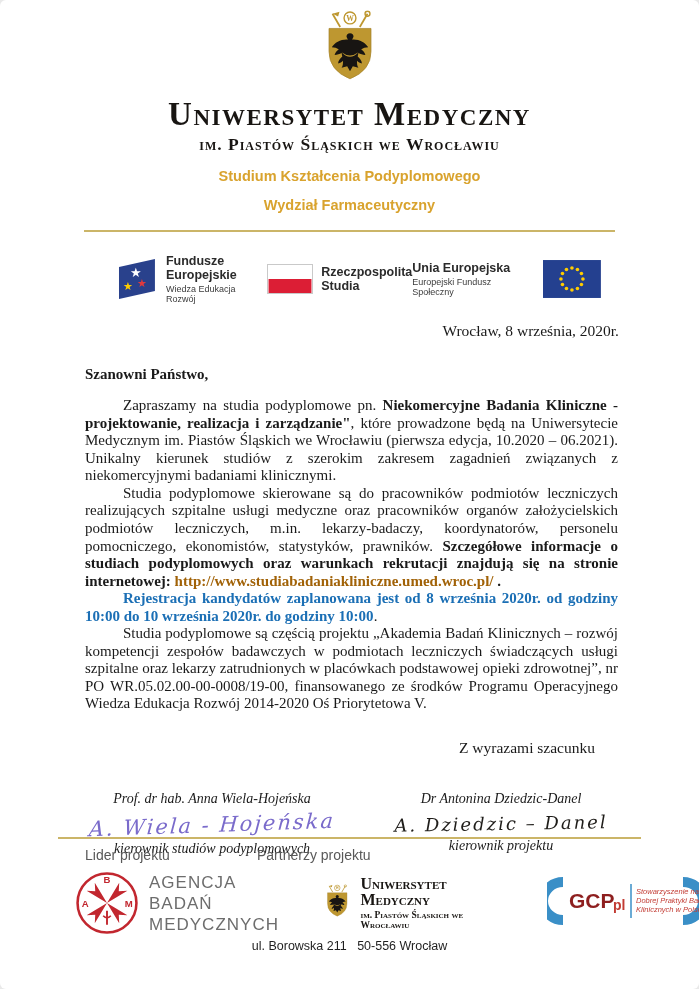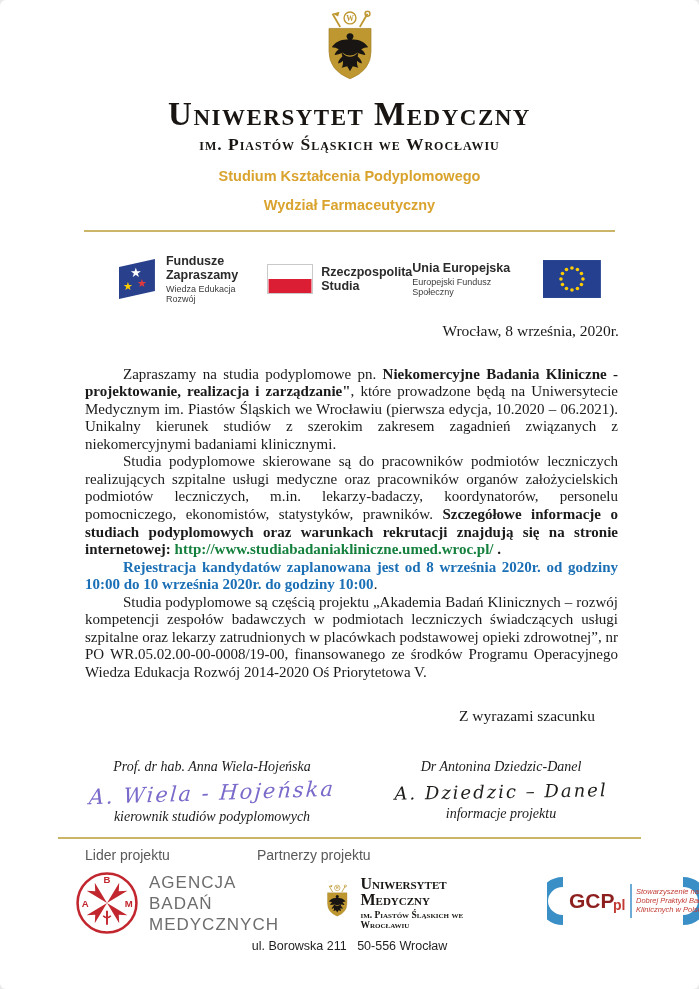--- a/index.html
+++ b/index.html
@@ -39,21 +39,21 @@
   .eu-textcol { text-align:left; }
   .pl-flag { border:1px solid #c9c9c9; }
 
   
   .dateline { text-align:right; font-size:15.5px; margin:18px 80px 0 0; }
   .body-block { margin:26px 81px 0 85px; font-size:15px; line-height:1.17; text-align:justify; }
   .salutation { font-weight:bold; margin-bottom:14px; text-align:left; }
   .para { text-indent:38px; }
   .b { font-weight:bold; }
   .blue { color:#1B6FB5; font-weight:bold; }
-  .url-text { font-weight:bold; color:#15803d; text-decoration:none; }
+  .url-text { font-weight:bold; color:#a16207; text-decoration:none; }
   .closing { font-size:15.5px; text-align:right; margin:26px 104px 0 0; }
 
   .signatures { display:flex; justify-content:space-between; margin:34px 68px 0 62px; }
   .sig-block { text-align:center; font-style:italic; font-size:14px; }
   .sig-left { width:300px; }
   .sig-right { width:260px; }
   .hand {
     display:block; font-style:italic; font-size:21px; letter-spacing:2px;
     margin:6px 0 4px 0; font-family:"DejaVu Serif", cursive, serif;
   }
@@ -119,21 +119,21 @@
     <div class="logo-group">
       <svg width="42" height="42" viewBox="0 0 42 42">
         <polygon points="3,9 39,1 39,33 3,41" fill="#29418C"></polygon>
         <text x="14" y="19" font-size="13" fill="#ffffff" font-family="DejaVu Sans, sans-serif">★</text>
         <text x="7" y="32" font-size="11" fill="#FFCC00" font-family="DejaVu Sans, sans-serif">★</text>
         <text x="21" y="29" font-size="11" fill="#E03A3E" font-family="DejaVu Sans, sans-serif">★</text>
       </svg>
       <div>
         <div class="logo-title">
           <span>Fundusze</span><br>
-          <span>Zapraszamy</span>
+          <span>Europejskie</span>
         </div>
         <div class="logo-sub">Wiedza Edukacja Rozwój</div>
       </div>
     </div>
 
     <div class="logo-group">
       <svg class="pl-flag" width="46" height="30" viewBox="0 0 46 30">
         <rect x="0" y="0" width="46" height="15" fill="#ffffff"></rect>
         <rect x="0" y="15" width="46" height="15" fill="#DC1E35"></rect>
       </svg>
@@ -164,20 +164,21 @@
           <circle cx="34.5" cy="9.5" r="1.8"></circle>
             <circle cx="38.5" cy="13.5" r="1.8"></circle>
         </g>
       </svg>
     </div>
   </div>
 
   <div class="dateline">Wrocław, 8 września, 2020r.</div>
 
   <div class="body-block">
+    <p class="salutation">Szanowni Państwo,</p>
 
     <p class="para"><span>Zapraszamy na studia podyplomowe pn. </span><span class="b">Niekomercyjne Badania Kliniczne - projektowanie, realizacja i zarządzanie"</span><span>, które prowadzone będą na Uniwersytecie Medycznym im. Piastów Śląskich we Wrocławiu (pierwsza edycja, 10.2020 – 06.2021). Unikalny kierunek studiów z szerokim zakresem zagadnień związanych z niekomercyjnymi badaniami klinicznymi.</span></p>
 
     <p class="para"><span>Studia podyplomowe skierowane są do pracowników podmiotów leczniczych realizujących szpitalne usługi medyczne oraz pracowników organów założycielskich podmiotów leczniczych, m.in. lekarzy-badaczy, koordynatorów, personelu pomocniczego, ekonomistów, statystyków, prawników. </span><span class="b">Szczegółowe informacje o studiach podyplomowych oraz warunkach rekrutacji znajdują się na stronie internetowej: </span><a class="url-text">http://www.studiabadaniakliniczne.umed.wroc.pl/</a><span class="b"> .</span></p>
 
     <p class="para"><span class="blue">Rejestracja kandydatów zaplanowana jest od 8 września 2020r. od godziny 10:00 do 10 września 2020r. do godziny 10:00</span><span>.</span></p>
 
     <p class="para">Studia podyplomowe są częścią projektu „Akademia Badań Klinicznych – rozwój kompetencji zespołów badawczych w podmiotach leczniczych świadczących usługi szpitalne oraz lekarzy zatrudnionych w placówkach podstawowej opieki zdrowotnej”, nr PO WR.05.02.00-00-0008/19-00, finansowanego ze środków Programu Operacyjnego Wiedza Edukacja Rozwój 2014-2020 Oś Priorytetowa V.</p>
   </div>
 
@@ -185,21 +186,21 @@
 
   <div class="signatures">
     <div class="sig-block sig-left">
       <div>Prof. dr hab. Anna Wiela-Hojeńska</div>
       <span class="hand hand-left">A. Wiela - Hojeńska</span>
       <div>kierownik studiów podyplomowych</div>
     </div>
     <div class="sig-block sig-right">
       <div>Dr Antonina Dziedzic-Danel</div>
       <span class="hand hand-right">A. Dziedzic – Danel</span>
-      <div>informacje projektu</div>
+      <div>kierownik projektu</div>
     </div>
   </div>
 
   <div class="footer">
     <hr class="divider footer-line">
 
     <div class="footer-labels">
       <div class="leader-label">Lider projektu</div>
       <div>Partnerzy projektu</div>
     </div>

